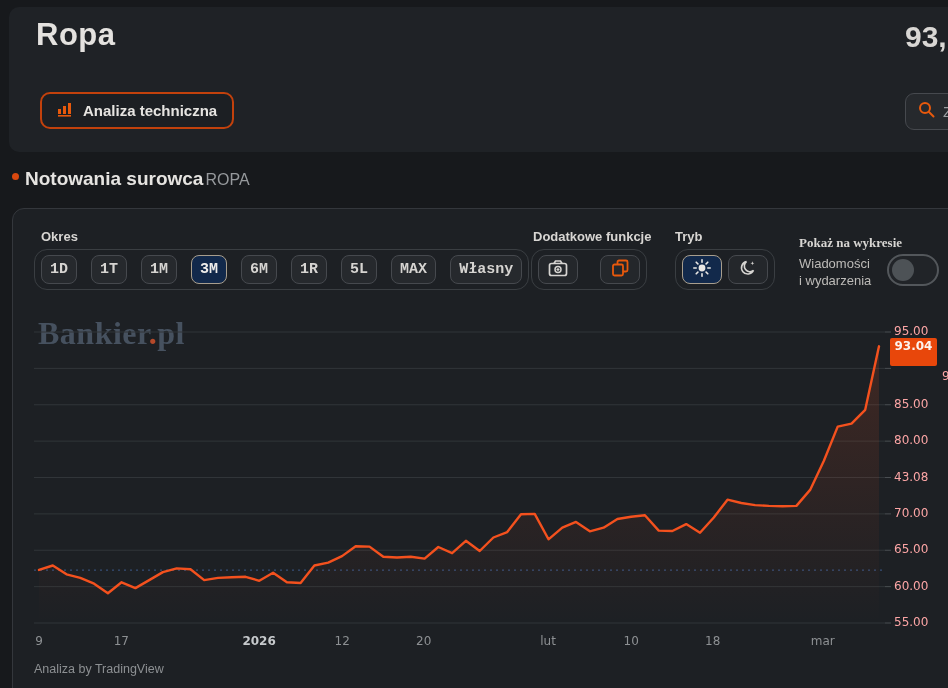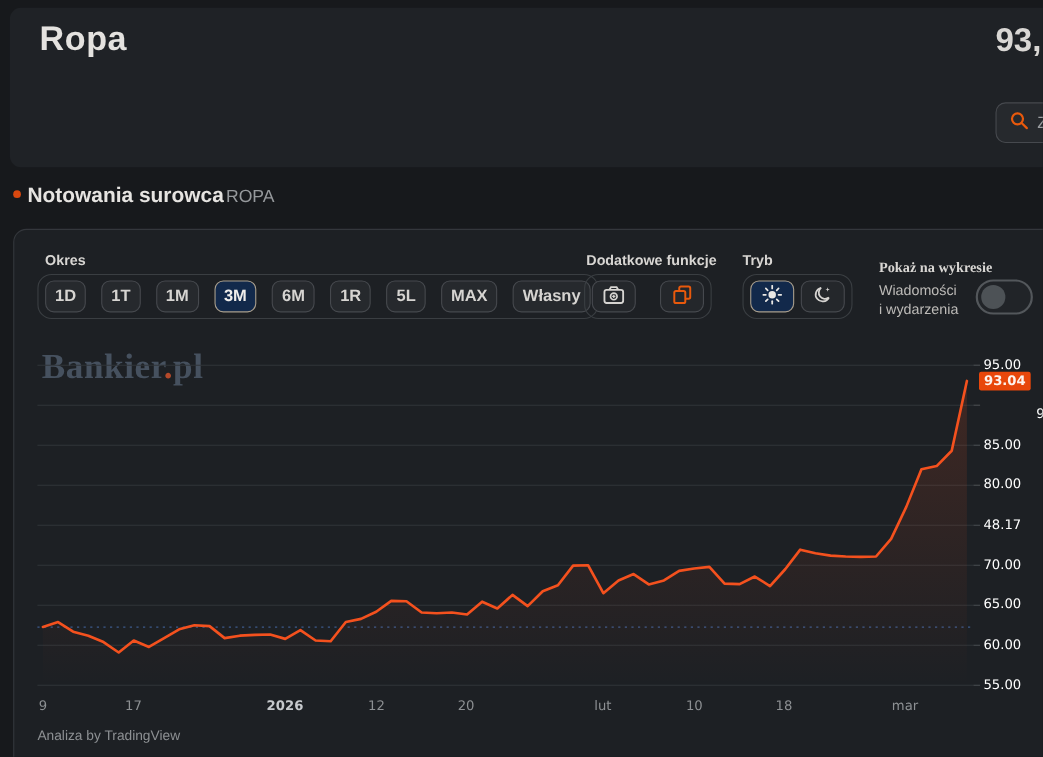--- a/index.html
+++ b/index.html
@@ -59,21 +59,21 @@
   }
   .ctrl-label { position: absolute; font-size: 13px; font-weight: bold; color: #d8d6d3; }
   .group-box {
     position: absolute; display: inline-flex; align-items: center;
     border: 1px solid #3a3e42; border-radius: 13px; padding: 6px; height: 41px;
   }
   .pbtn {
     background: #26292d; border: 1px solid #46494e; border-radius: 8px;
     color: #d6d4d1; font-weight: bold; font-size: 15px;
     padding: 5px 8px; min-width: 31px; text-align: center; cursor: pointer;
-    font-family: Liberation Sans, sans-serif;
+    font-family: Liberation Mono, monospace;
   }
   .pbtn.active { background: #12294b; border-color: #a89e8d; color: #f0eeeb; }
   .icon-btn {
     width: 40px; height: 29px; min-width: 40px; display: inline-flex;
     align-items: center; justify-content: center;
     background: #24272b; border: 1px solid #46494e; border-radius: 8px; cursor: pointer;
   }
   .icon-btn.active { background: #12294b; border-color: #a89e8d; }
   .tryb-btn { width: 36px; }
   .news-text { position: absolute; font-size: 13px; color: #bdbbb8; line-height: 17px; }
@@ -87,25 +87,25 @@
   }
   
   .watermark {
     position: absolute; left: 25px; top: 106px;
     font-family: Liberation Serif, serif; font-weight: bold; font-size: 32px;
     color: #46515f; letter-spacing: .5px;
   }
   .watermark .wm-dot { color: #b5492a; }
   .chart-svg { position: absolute; left: 0; top: 0; }
   .y-axis-label {
-    position: absolute; left: 881px; font-size: 12px; color: #ffffff;
+    position: absolute; left: 881px; font-size: 12px; color: #fca5a5;
     font-family: "DejaVu Sans", sans-serif;
   }
   .price-badge {
-    position: absolute; left: 877px; width: 47px; height: 17px;
+    position: absolute; left: 877px; width: 47px; height: 28px;
     background: #e8470b; color: #fdf3ee; font-size: 12px; font-weight: bold;
     text-align: center; line-height: 17px; border-radius: 2px;
     font-family: "DejaVu Sans", sans-serif;
   }
   .x-axis-label {
     position: absolute; top: 425px; width: 60px; text-align: center;
     font-size: 12px; color: #8d9093; font-family: "DejaVu Sans", sans-serif;
   }
   .x-axis-label.strong { color: #c6c9cc; font-weight: bold; }
   .attribution {
@@ -113,20 +113,31 @@
     font-size: 12.5px; color: #8d9093;
   }
 </style>
 </head>
 <body>
 
 <div class="header-panel">
   <div class="page-title">Ropa</div>
   <div class="big-price">93,</div>
 
+  <button class="ta-button">
+    <span>
+      <svg width="17" height="16" viewBox="0 0 17 16">
+        <rect x="1" y="8" width="3" height="5" fill="#e8590c"></rect>
+        <rect x="6" y="5" width="3" height="8" fill="#e8590c"></rect>
+        <rect x="11" y="2" width="3" height="11" fill="#e8590c"></rect>
+        <rect x="1" y="14" width="13" height="1.6" fill="#e8590c"></rect>
+      </svg>
+    </span>
+    <span>Analiza techniczna</span>
+  </button>
 
   <div class="search-box">
     <span>
       <svg width="17" height="17" viewBox="0 0 17 17" fill="none">
         <circle cx="7" cy="7" r="5" stroke="#e8590c" stroke-width="2"></circle>
         <line x1="11" y1="11" x2="15.5" y2="15.5" stroke="#e8590c" stroke-width="2" stroke-linecap="round"></line>
       </svg>
     </span>
     <input type="text" readonly="" value="Z" style="">
   </div>
@@ -250,21 +261,21 @@
         <path d="M26.0,360.9L39.8,356.5L53.5,365.3L67.3,368.9L81.1,374.7L94.9,384.2L108.6,373.3L122.4,379.1L136.2,371.1L149.9,363.1L163.7,359.4L177.5,360.2L191.2,371.1L205.0,368.9L218.8,368.2L232.6,367.8L246.3,371.8L260.1,363.8L273.9,373.3L287.6,374.0L301.4,356.5L315.2,353.6L329.0,347.1L342.7,337.2L356.5,337.6L370.3,347.8L384.0,348.5L397.8,347.8L411.6,349.6L425.3,338.0L439.1,344.2L452.9,331.8L466.7,342.0L480.4,328.5L494.2,323.1L508.0,305.2L521.7,304.9L535.5,330.3L549.3,318.7L563.0,312.9L576.8,322.3L590.6,318.7L604.4,310.0L618.1,307.8L631.9,306.3L645.7,321.6L659.4,322.0L673.2,315.1L687.0,323.8L700.8,308.5L714.5,290.7L728.3,294.0L742.1,296.1L755.8,296.9L769.6,297.2L783.4,296.9L797.1,280.9L810.9,251.8L824.7,217.6L838.5,214.7L852.2,200.8L866.0,137.3L866,414L26,414Z" fill="url(#areaGrad)"></path>
         <polyline points="26.0,360.9 39.8,356.5 53.5,365.3 67.3,368.9 81.1,374.7 94.9,384.2 108.6,373.3 122.4,379.1 136.2,371.1 149.9,363.1 163.7,359.4 177.5,360.2 191.2,371.1 205.0,368.9 218.8,368.2 232.6,367.8 246.3,371.8 260.1,363.8 273.9,373.3 287.6,374.0 301.4,356.5 315.2,353.6 329.0,347.1 342.7,337.2 356.5,337.6 370.3,347.8 384.0,348.5 397.8,347.8 411.6,349.6 425.3,338.0 439.1,344.2 452.9,331.8 466.7,342.0 480.4,328.5 494.2,323.1 508.0,305.2 521.7,304.9 535.5,330.3 549.3,318.7 563.0,312.9 576.8,322.3 590.6,318.7 604.4,310.0 618.1,307.8 631.9,306.3 645.7,321.6 659.4,322.0 673.2,315.1 687.0,323.8 700.8,308.5 714.5,290.7 728.3,294.0 742.1,296.1 755.8,296.9 769.6,297.2 783.4,296.9 797.1,280.9 810.9,251.8 824.7,217.6 838.5,214.7 852.2,200.8 866.0,137.3" fill="none" stroke="#f4511e" stroke-width="2.4" stroke-linejoin="round" stroke-linecap="round"></polyline>
       </g>
   </svg>
 
   <div id="y-labels">
       <div class="y-axis-label" style="top: 115px;">95.00</div>
       <div class="y-axis-label" style="top: 160px; margin-left: 48px;">90.00</div>
       <div class="y-axis-label" style="top: 187.75px;">85.00</div>
       <div class="y-axis-label" style="top: 224.125px;">80.00</div>
-      <div class="y-axis-label" style="top: 260.5px;">48.17</div>
+      <div class="y-axis-label" style="top: 260.5px;">43.08</div>
       <div class="y-axis-label" style="top: 296.875px;">70.00</div>
       <div class="y-axis-label" style="top: 333.25px;">65.00</div>
       <div class="y-axis-label" style="top: 369.625px;">60.00</div>
       <div class="y-axis-label" style="top: 406px;">55.00</div>
     </div>
   <div class="price-badge" id="price-badge" style="top: 128.759px; background: rgb(232, 71, 11);">93.04</div>
   <div id="x-labels">
       <div class="x-axis-label" style="left: -4px;">9</div>
       <div class="x-axis-label" style="left: 78.32px;">17</div>
       <div class="x-axis-label strong" style="left: 216.08px;">2026</div>

